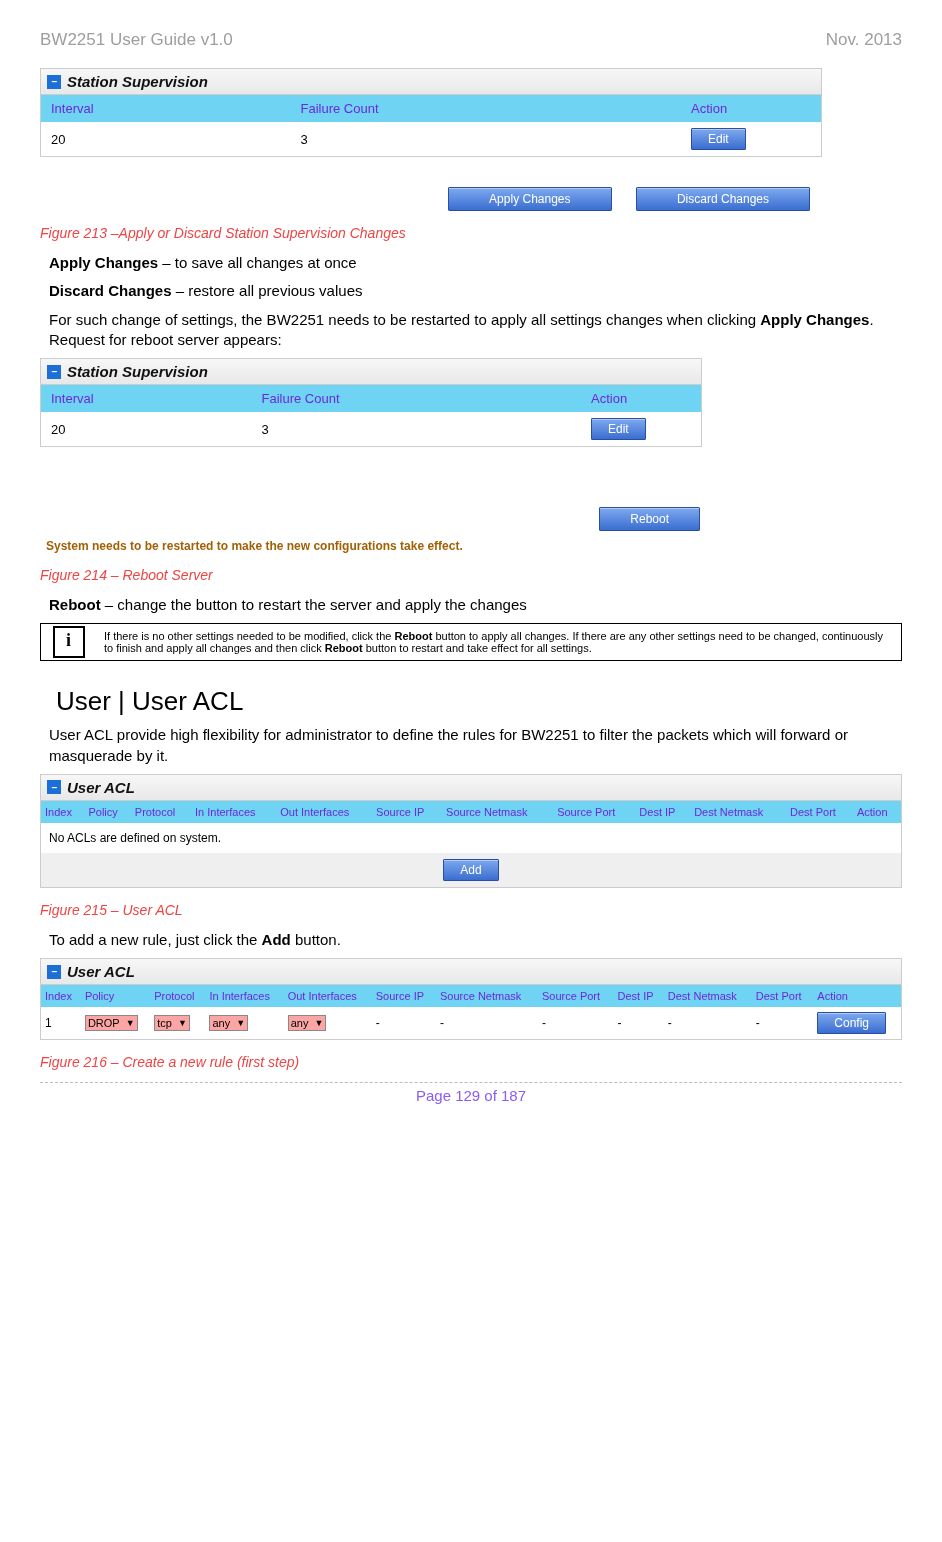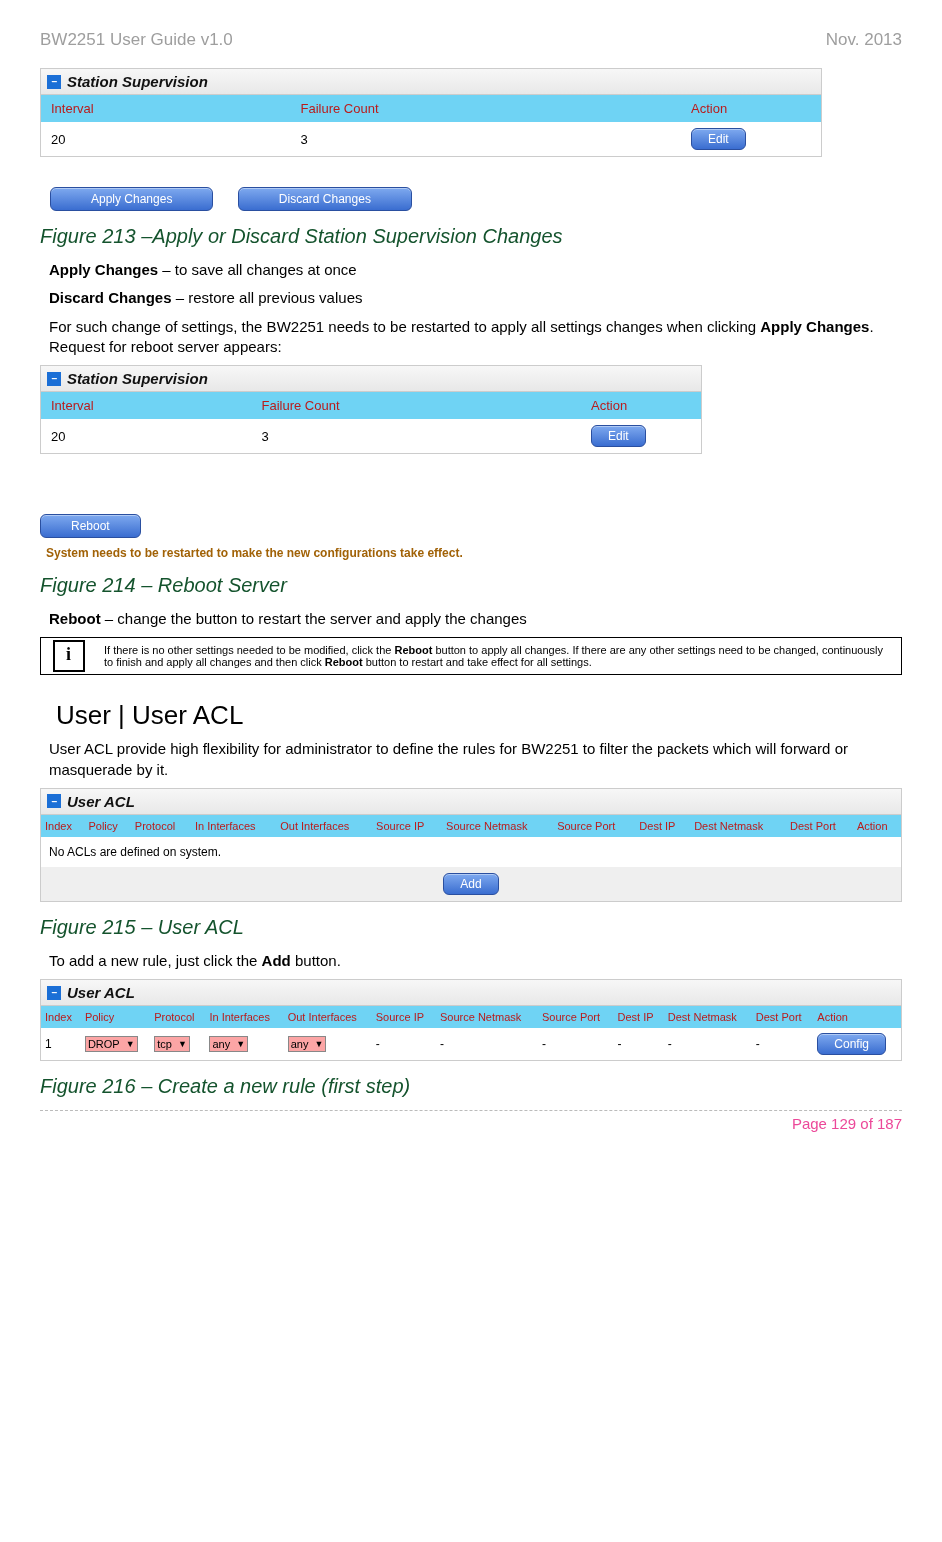--- a/index.html
+++ b/index.html
@@ -2,37 +2,37 @@
 <html><head>
 <meta charset="utf-8">
 <style>
 body{margin:0;font-family:Arial,Helvetica,sans-serif;background:#fff;color:#000;width:942px}
 .page{padding:30px 40px 20px}
 .hdr{display:flex;justify-content:space-between;color:#9e9e9e;font-size:17px;margin-bottom:18px}
 .graybox{border:1px solid #ccc;background:#efefef;margin:4px 0}
 .panelhdr{display:flex;align-items:center;background:linear-gradient(#f7f7f7,#e8e8e8);border-bottom:1px solid #ccc;padding:4px 6px;font-weight:bold;font-style:italic;font-size:15px;color:#111}
 .panelhdr .sq{width:14px;height:14px;background:#1b6fd6;margin-right:6px;display:inline-flex;align-items:center;justify-content:center;color:#fff;font-size:10px}
 table{width:100%;border-collapse:collapse;font-size:13px}
-th{background:#6fd3f4;color:#b91c1c;text-align:left;padding:6px 10px;font-weight:normal}
+th{background:#6fd3f4;color:#6d28d9;text-align:left;padding:6px 10px;font-weight:normal}
 td{background:#fff;padding:6px 10px}
-.btn3d{display:inline-block;background:linear-gradient(#7ea9ef,#3a6dd0);color:#fff;padding:3px 16px;border:1px solid #2a4fa0;border-radius:6px;font-size:12px;box-shadow:inset 0 1px 0 rgba(255,255,255,.4)}
-.center{text-align:left;margin:30px 0 12px}
-.figcap{color:#14532d;font-style:italic;font-size:20px;margin:14px 0 12px}
+.btn3d{display:inline-block;background:linear-gradient(#7ea9ef,#3a6dd0);color:#fff;padding:3px 16px;border:1px solid #2a4fa0;border-radius:1px;font-size:12px;box-shadow:inset 0 1px 0 rgba(255,255,255,.4)}
+.center{text-align:right;margin:30px 0 12px}
+.figcap{color:#ef4444;font-style:italic;font-size:14px;margin:14px 0 12px}
 p{font-size:15px;margin:8px 9px;line-height:1.35}
 .sysmsg{color:#a16207;font-weight:bold;font-size:12px;margin:6px 0 4px 6px}
 .infobox{display:flex;border:1px solid #000;margin:6px 0 25px}
 .infobox .ic{width:55px;display:flex;align-items:center;justify-content:center}
 .infobox .ic span{display:inline-block;width:28px;height:28px;border:2px solid #000;text-align:center;line-height:24px;font-family:serif;font-weight:bold;font-size:18px}
 .infobox .tx{flex:1;padding:6px 8px;font-size:11px}
 h2{font-size:26px;font-weight:normal;margin:6px 16px}
 .aclhdr th{font-size:11px;padding:5px 4px}
 .aclrow td{font-size:12px;padding:5px 4px}
 .emptymsg{background:#fff;padding:8px;font-size:12px}
 .addbar{background:#efefef;text-align:center;padding:6px}
-.footer{text-align:right;color:#ec4899;font-size:15px;margin-top:10px;border-top:1px dashed #bbb;padding-top:4px}
+.footer{text-align:center;color:#8b5cf6;font-size:15px;margin-top:10px;border-top:1px dashed #bbb;padding-top:4px}
 .small{font-size:12px}
 .sel{display:inline-flex;align-items:center;border:1px solid #888;background:#fca5a5;padding:1px 2px;font-size:11px}
 .sel .tri{margin-left:6px;font-size:9px}
 </style>
 </head>
 <body>
 
 <div class="page">
 <div class="hdr">
   <span>BW2251 User Guide v1.0</span>

